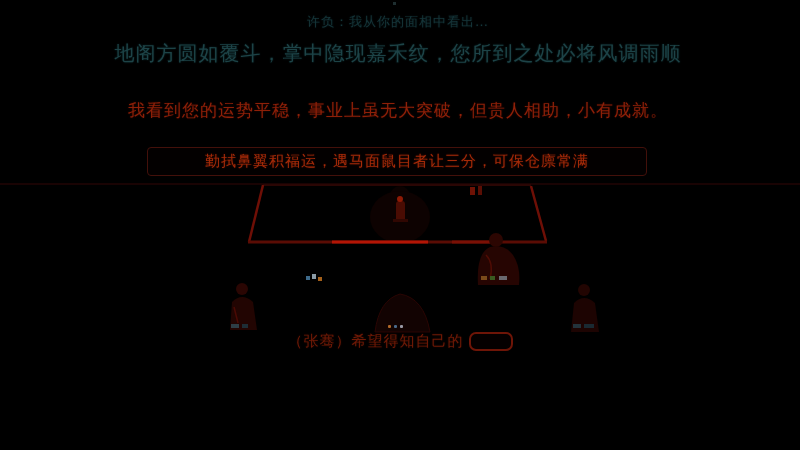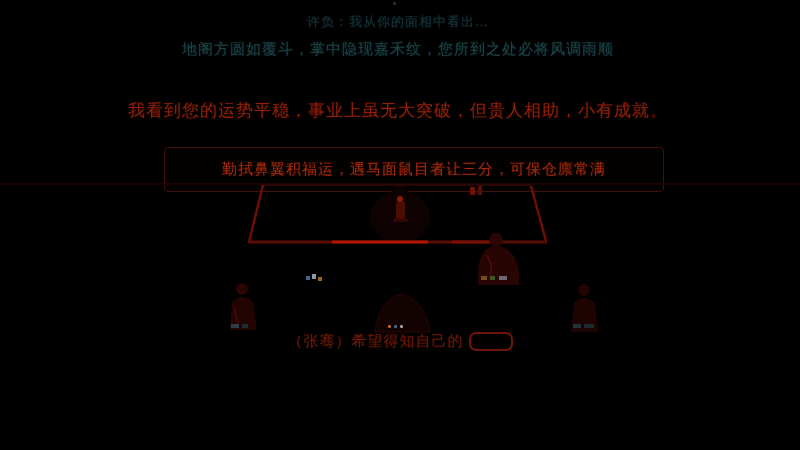--- a/index.html
+++ b/index.html
@@ -2,25 +2,25 @@
 <html><head>
 <meta charset="utf-8">
 <style>
   * { margin:0; padding:0; box-sizing:border-box; }
   html,body { width:800px; height:450px; background:#000; overflow:hidden; }
   body { position:relative; font-family:"DejaVu Sans","Liberation Sans",sans-serif; }
 
   .center-text { position:absolute; left:0; width:796px; text-align:center; letter-spacing:1px; white-space:nowrap; }
 
   .npc-intro   { top:13px;  font-size:13px; color:#16363a; text-shadow:0 0 2px #0a1f22; }
-  .physiognomy { top:40px;  font-size:15px; color:#1d4347; text-shadow:0 0 2px #0c2a2c; }
+  .physiognomy { top:40px;  font-size:20px; color:#1d4347; text-shadow:0 0 2px #0c2a2c; }
   .fortune     { top:99px;  font-size:17px; color:#8e2008; text-shadow:0 0 2px #3c0a02; }
 
   .advice-box {
-    position:absolute; left:164px; top:147px; width:500px; height:45px;
+    position:absolute; left:147px; top:147px; width:500px; height:29px;
     border:1px solid #43100a; border-radius:4px; background:#030000;
     display:flex; align-items:center; justify-content:center;
   }
   .advice-text { font-size:15px; color:#a52b08; letter-spacing:1px; text-shadow:0 0 2px #4a0d02; white-space:nowrap; }
 
   .scene-svg { position:absolute; left:0; top:183px; width:800px; height:160px; display:block; }
 
   .player-line {
     position:absolute; top:330px; left:0; width:800px; height:22px;
     display:flex; align-items:center; justify-content:center; gap:5px;text-align:center;

